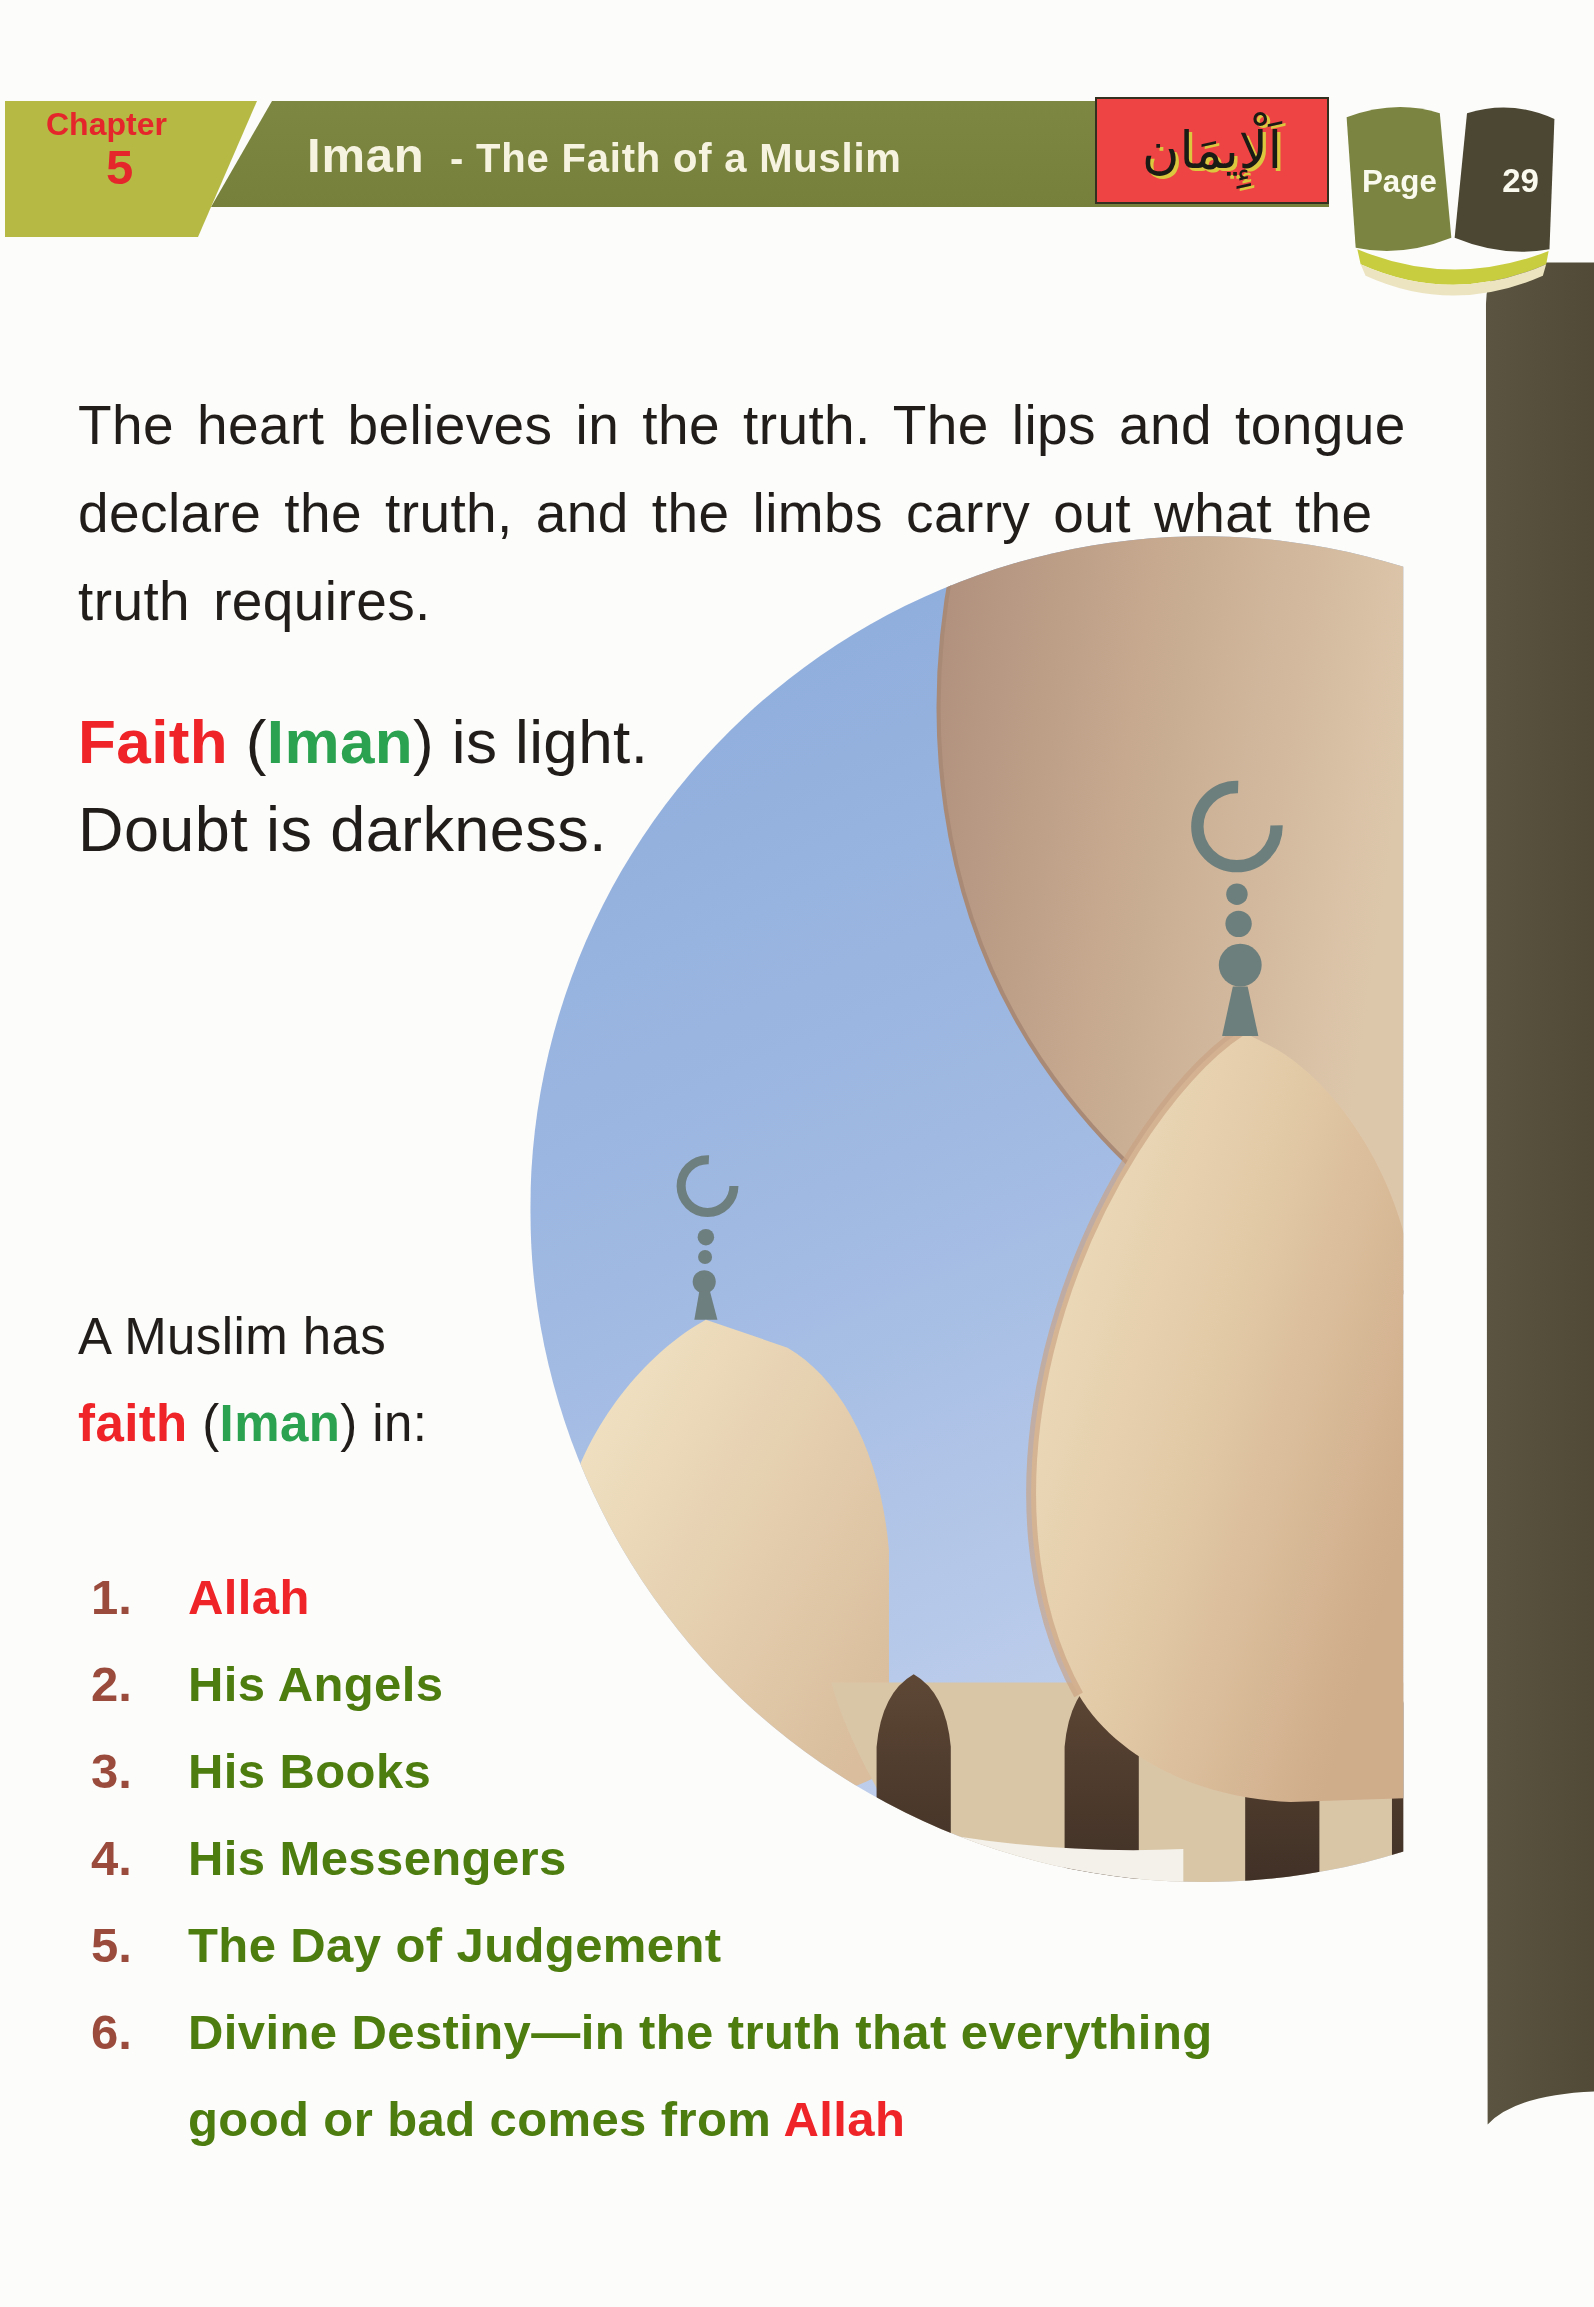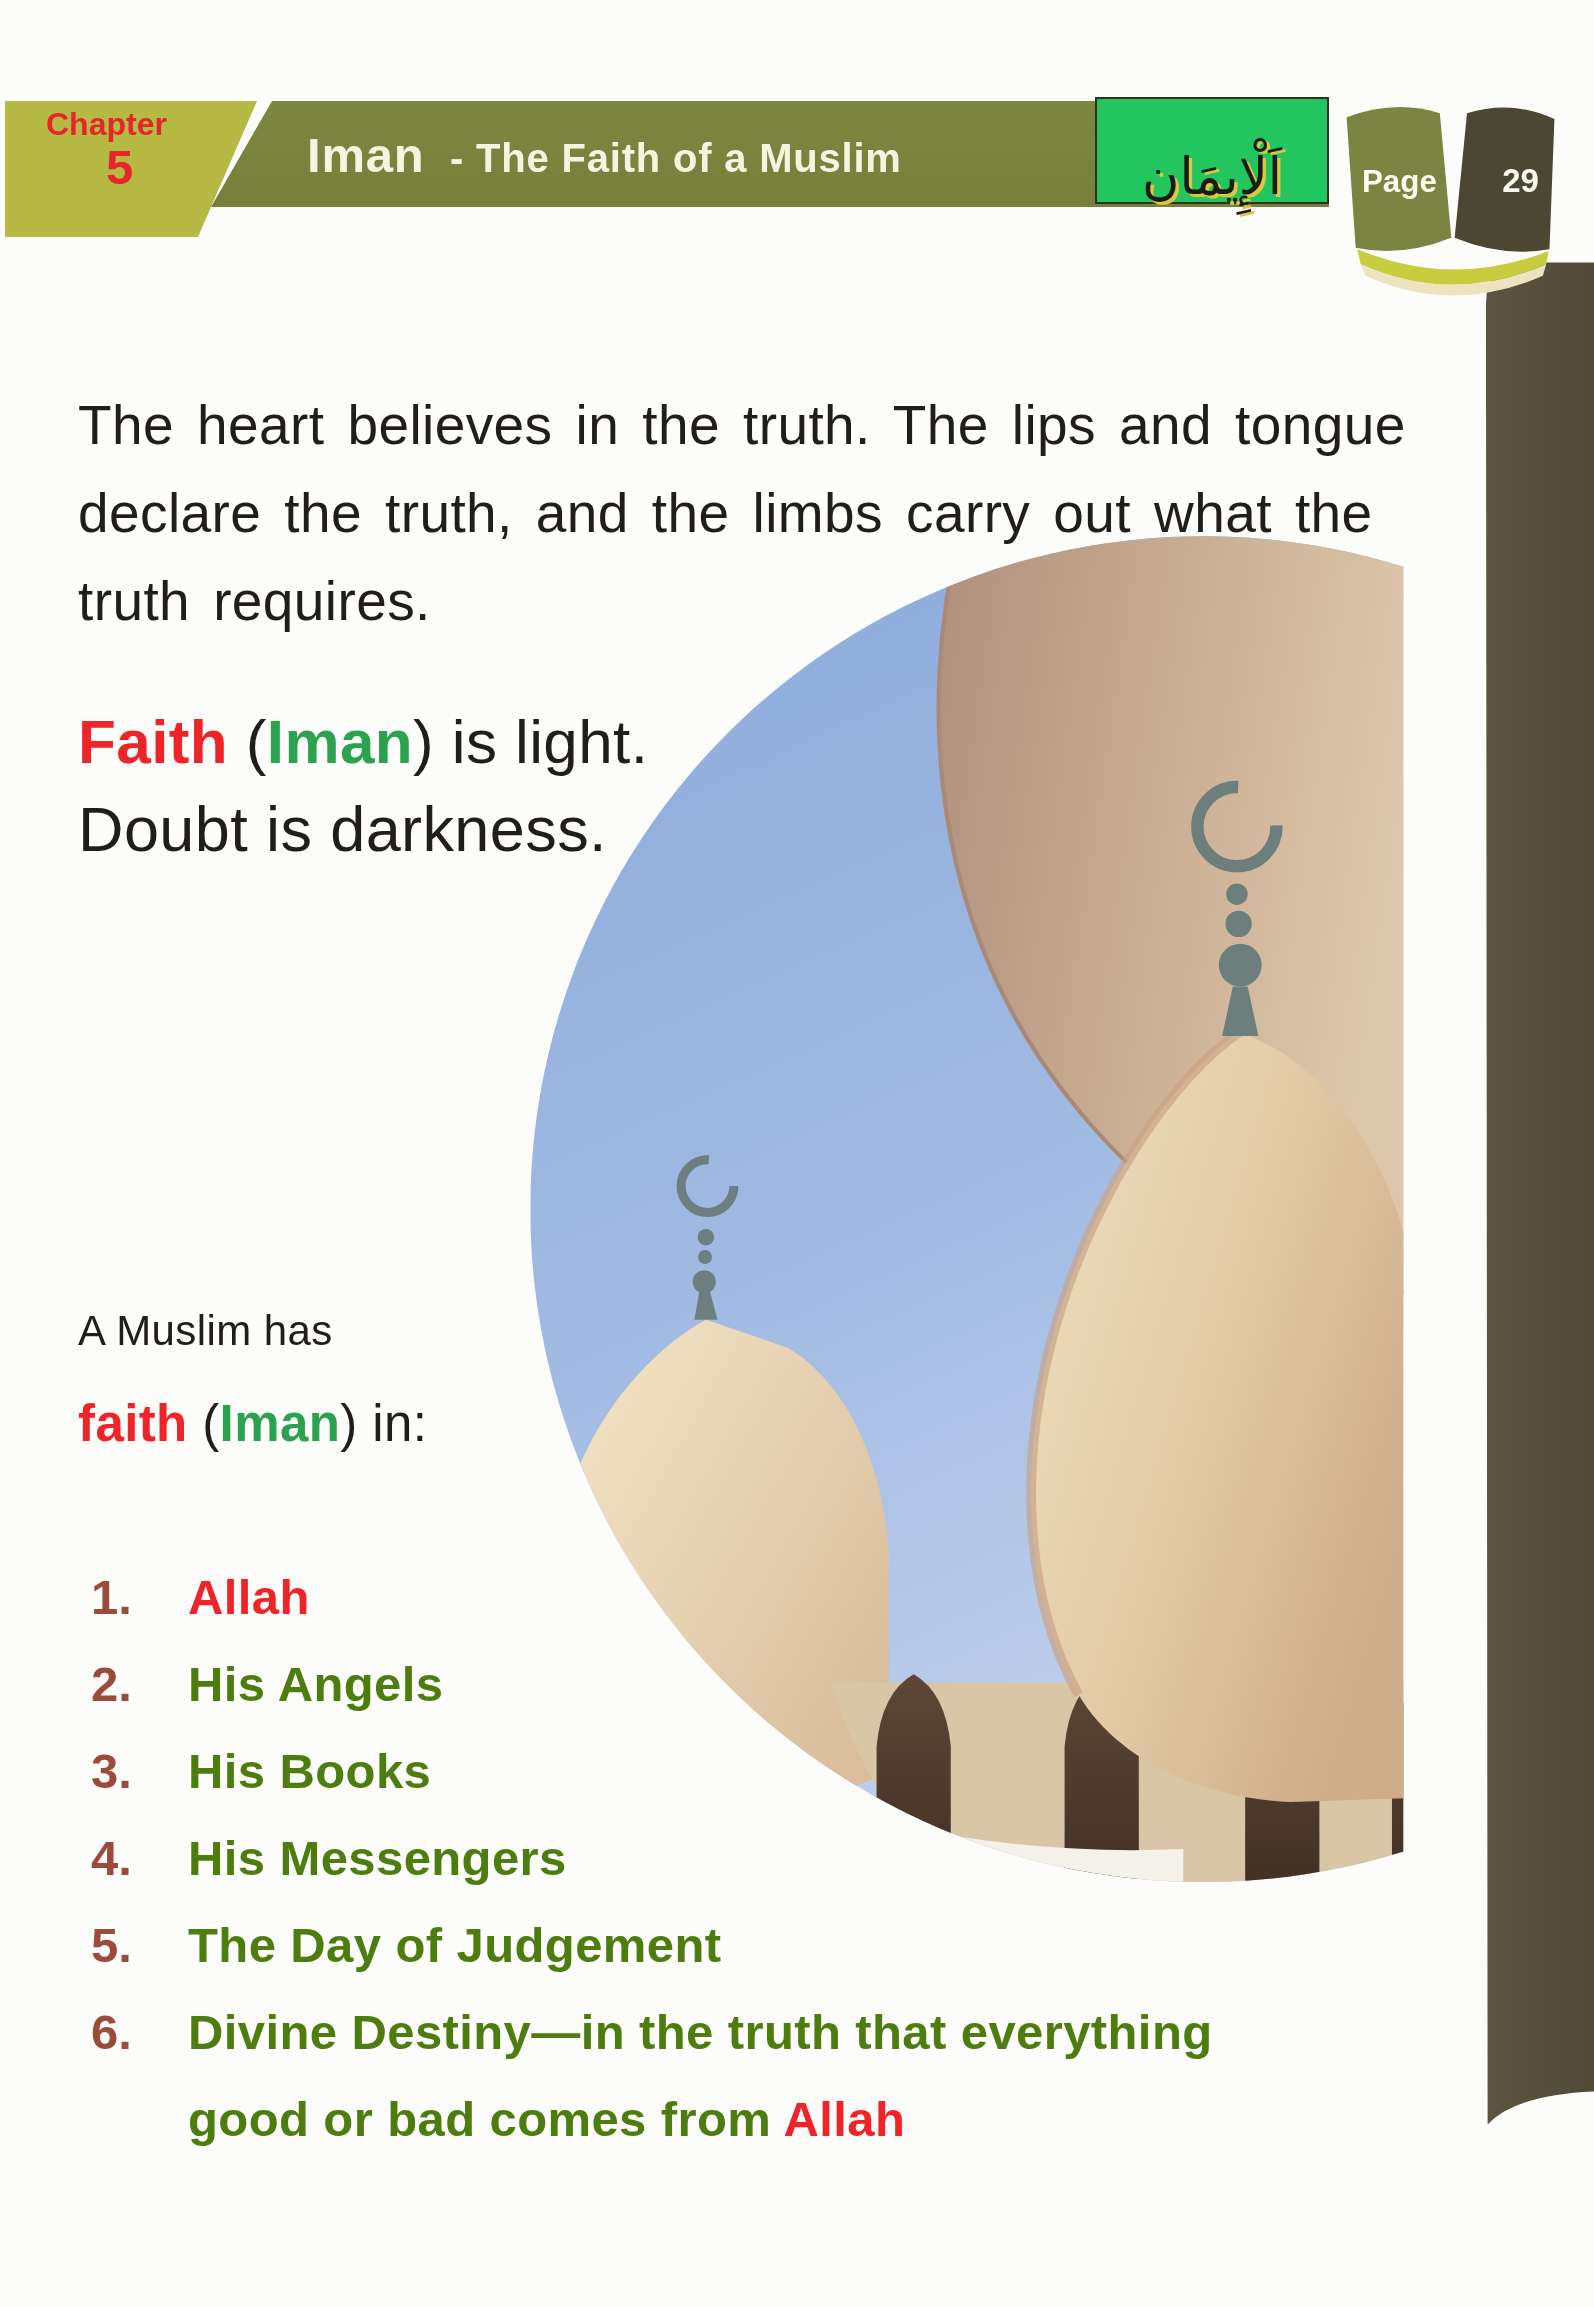--- a/index.html
+++ b/index.html
@@ -37,40 +37,40 @@
   .title-main{
     position:absolute;left:96px;top:26px;
     font-weight:bold;font-size:49px;color:#f7f3e1;letter-spacing:0.8px;
   }
   .title-sub{
     position:absolute;left:239px;top:35px;
     font-weight:bold;font-size:40px;color:#f7f3e1;letter-spacing:0.8px;
   }
   .arabic-box{
     position:absolute;left:1095px;top:97px;width:234px;height:107px;
-    background:#22c55e;border:2.5px solid #33301f;box-sizing:border-box;
-    z-index:3;display:flex;align-items:flex-end;justify-content:center;
+    background:#ef4444;border:2.5px solid #33301f;box-sizing:border-box;
+    z-index:3;display:flex;align-items:center;justify-content:center;
   }
   .arabic-text{
     font-family:"DejaVu Sans", sans-serif;
     font-size:51px;color:#1b1b15;direction:rtl;
     text-shadow:3.3px 2.5px 0 #dcc83e;
     line-height:1;
   }
 
   
   .body-text{position:absolute;z-index:2;color:#211d1a;}
   .para{
     left:78px;top:381px;width:1353px;
     font-size:55px;line-height:88px;word-spacing:7.4px;letter-spacing:0.4px;
     white-space:pre-line;
   }
   .line-faith{left:78px;top:706px;font-size:62px;letter-spacing:0.4px;}
   .line-doubt{left:78px;top:793px;font-size:63px;letter-spacing:0.4px;}
-  .line-muslim{left:78px;top:1307px;font-size:42px;letter-spacing:0.4px;}
+  .line-muslim{left:78px;top:1307px;font-size:51px;letter-spacing:0.4px;}
   .line-faith-in{left:78px;top:1394px;font-size:51px;letter-spacing:0.4px;}
   .w-red{color:#ee2428;font-weight:bold;}
   .w-green{color:#2ba24f;font-weight:bold;}
 
   
   .belief-list{
     position:absolute;left:91px;top:1554px;width:1336px;z-index:2;
     font-weight:bold;font-size:49px;line-height:87px;
   }
   .belief-item{display:flex;align-items:flex-start;}

